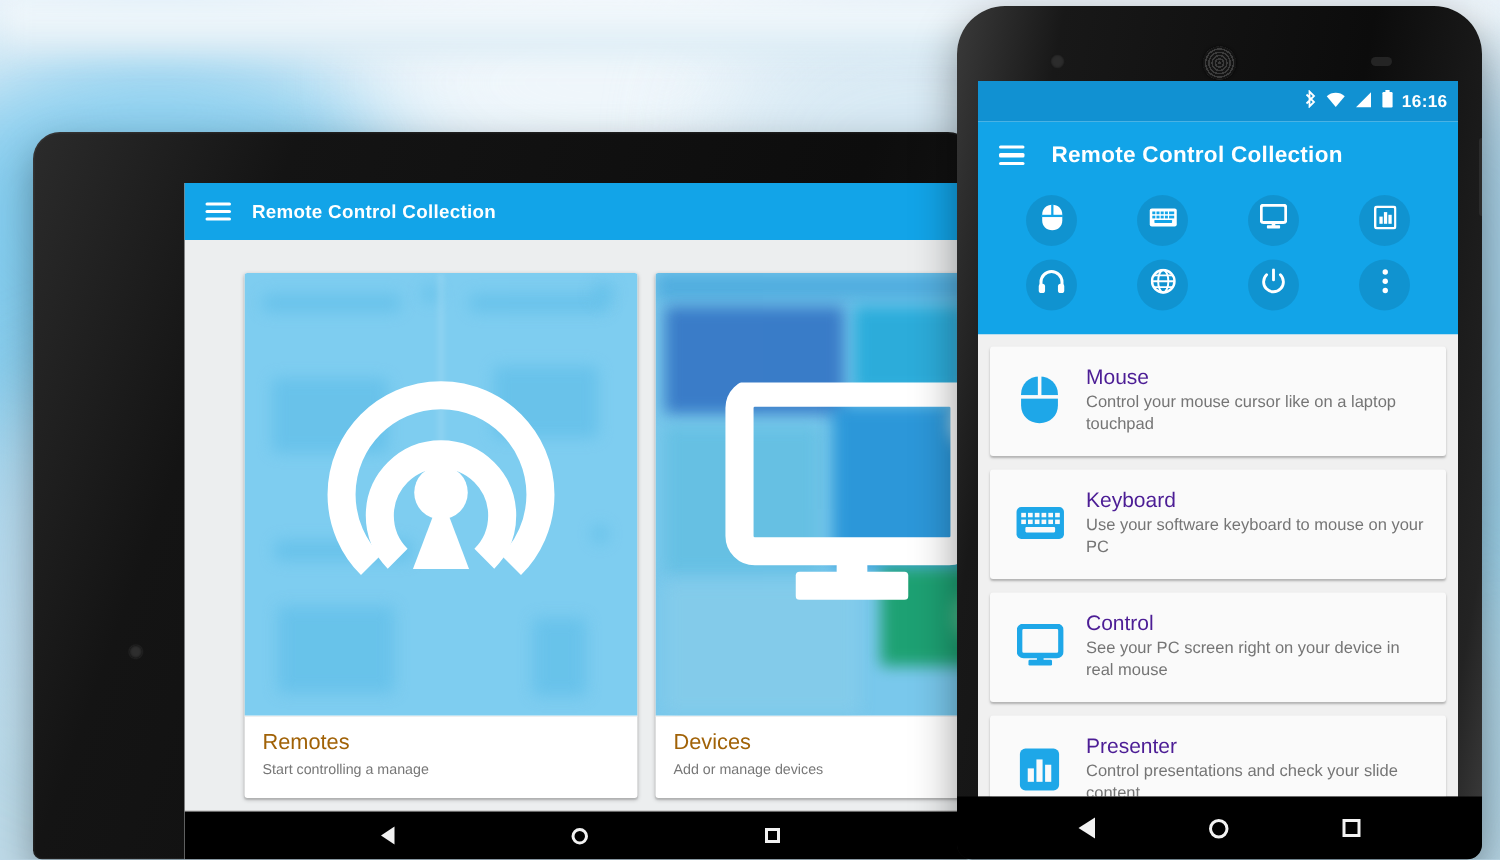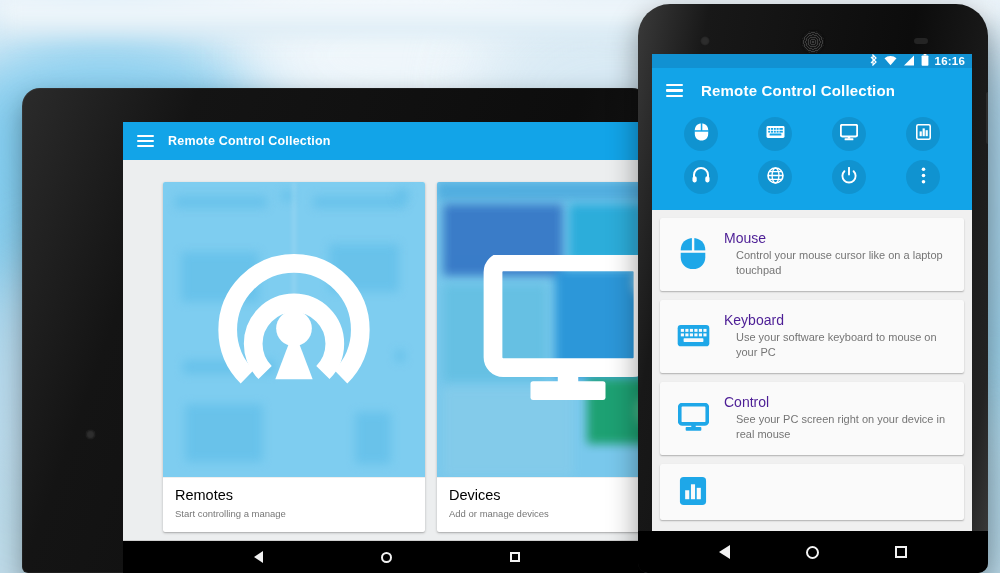--- a/index.html
+++ b/index.html
@@ -95,21 +95,21 @@
   .art-devices .d6 { left: 118px;top: 88px; width: 92px;  height: 108px;background: #1f8fd6; }
   .art-devices .d7 { left: 212px;top: 126px;width: 54px;  height: 70px; background: #22a6db; }
   .art-devices .d8 { left: 150px;top: 196px;width: 116px; height: 66px; background: #0e9b5e; }
   .art-devices .d9 { left: 6px;  top: 206px;width: 130px; height: 88px; background: #85ccea; }
   .art-devices .d10{ left: 196px;top: 80px; width: 40px;  height: 40px; background: #b9e2f3; border-radius: 50%; }
   .art-devices .d11{ left: 198px;top: 210px;width: 38px;  height: 38px; background: #57c493; border-radius: 50%; }
 
   .art-icon { position: absolute; left: 0; right: 0; top: 50%; transform: translateY(-50%); display: flex; justify-content: center; }
 
   .t-card-foot { padding: 10px 12px 13px 12px; border-top: 1px solid #efefef; }
-  .t-card-foot .ttl { font-size: 14.5px; color: #000000; font-weight: normal; line-height: 1.1; }
+  .t-card-foot .ttl { font-size: 14.5px; color: #a16207; font-weight: normal; line-height: 1.1; }
   .t-card-foot .sub { font-size: 9.5px; color: #777; margin-top: 4px; }
 
   .t-navbar {
     position: absolute; left: 0; right: 0; bottom: 0; height: 33px;
     background: #000; display: flex; align-items: center; justify-content: center; gap: 118px;
     border-top: 1px solid #cfcfcf;
   }
 
   
   .phone {
@@ -131,40 +131,40 @@
     border-radius: 50%; background: #2c2c2c; box-shadow: 0 0 2px #000 inset;
   }
   .phone-sensor { position: absolute; right: 60px; top: 34px; width: 14px; height: 6px; border-radius: 3px; background: #242424; }
   .phone-power { position: absolute; right: -2px; top: 88px; width: 4px; height: 52px; border-radius: 2px; background: #2b2b2b; }
 
   .phone-screen {
     position: absolute; left: 14px; right: 16px; top: 50px; bottom: 42px;
     background: #f0f0f0; overflow: hidden;
   }
   .p-status {
-    height: 14px; background: #1191d2; display: flex; align-items: center;
+    height: 27px; background: #1191d2; display: flex; align-items: center;
     justify-content: flex-end; gap: 6px; padding-right: 7px; color: #fff;
   }
   .p-status .clock { font-size: 11.5px; font-weight: bold; letter-spacing: .2px; }
   .p-appbar { background: #12A4E8; height: 45px; display: flex; align-items: center; gap: 18px; padding-left: 14px; }
   .p-appbar .title { color: #fff; font-size: 15px; font-weight: bold; letter-spacing: .2px; }
   .p-quick { background: #12A4E8; padding: 4px 12px 16px 12px; display: grid; grid-template-columns: repeat(4,1fr); row-gap: 9px; justify-items: center; }
   .q-btn {
     width: 34px; height: 34px; border-radius: 50%; background: rgba(0,0,0,.10);
     display: flex; align-items: center; justify-content: center;
   }
   .p-list { background: #f0f0f0; padding: 8px 8px 0 8px; }
   .p-item {
     background: #fafafa; border-radius: 2px; margin-bottom: 9px;
     box-shadow: 0 1px 2px rgba(0,0,0,.18), 0 1px 1px rgba(0,0,0,.10);
     display: flex; align-items: center; gap: 14px; padding: 12px 12px 14px 16px;
   }
   .p-item .ico { width: 34px; flex: 0 0 34px; display: flex; justify-content: center; }
   .p-item .ttl { font-size: 14px; color: #4c1d95; line-height: 1.15; }
-  .p-item .sub { font-size: 11px; color: #757575; line-height: 1.32; margin-top: 2px; margin-left: 12px; }
+  .p-item .sub { font-size: 11px; color: #757575; line-height: 1.32; margin-top: 2px; }
 
   .p-navbar {
     position: absolute; left: 0; right: 0; bottom: 0; height: 42px;
     background: #000; display: flex; align-items: center; justify-content: center; gap: 76px;
   }
 
   
   .nav-back { width: 0; height: 0; border-top: 7px solid transparent; border-bottom: 7px solid transparent; border-right: 11px solid #f2f2f2; }
   .nav-home { width: 13px; height: 13px; border: 2px solid #f2f2f2; border-radius: 50%; }
   .nav-recents { width: 12px; height: 12px; border: 2px solid #f2f2f2; }
@@ -464,20 +464,24 @@
         <span class="ico">
           <svg width="28" height="30" viewBox="0 0 15 16">
             <rect x="0.5" y="0.5" width="14" height="15" rx="2" fill="#1ea7e8"></rect>
             <g fill="#fafafa">
               <rect x="3.3" y="7.6" width="2.2" height="4.8"></rect>
               <rect x="6.4" y="4.4" width="2.2" height="8"></rect>
               <rect x="9.5" y="6.3" width="2.2" height="6.1"></rect>
             </g>
           </svg>
         </span>
+        <div>
+          <div class="ttl">Presenter</div>
+          <div class="sub">Control presentations and check your slide content</div>
+        </div>
       </div>
 
     </div>
   </div>
 
   <div class="p-navbar">
     <span class="nav-back"></span>
     <span class="nav-home"></span>
     <span class="nav-recents"></span>
   </div>

